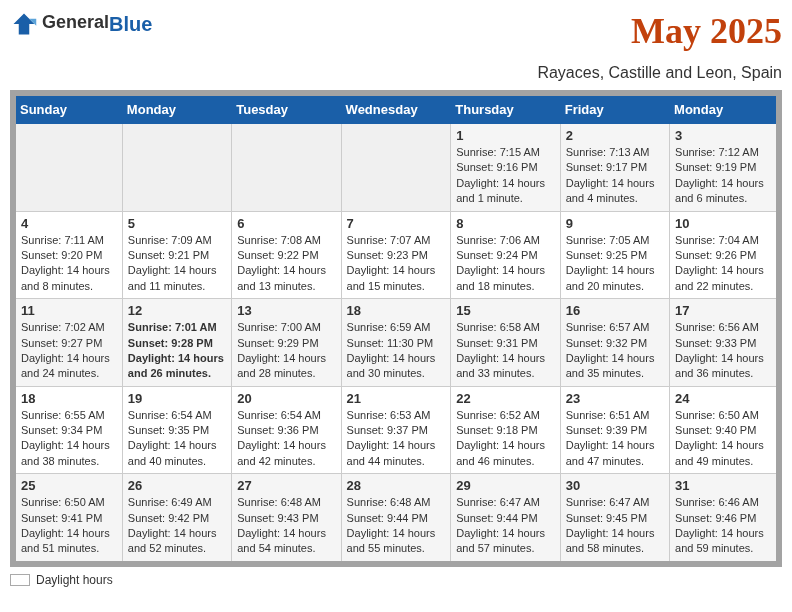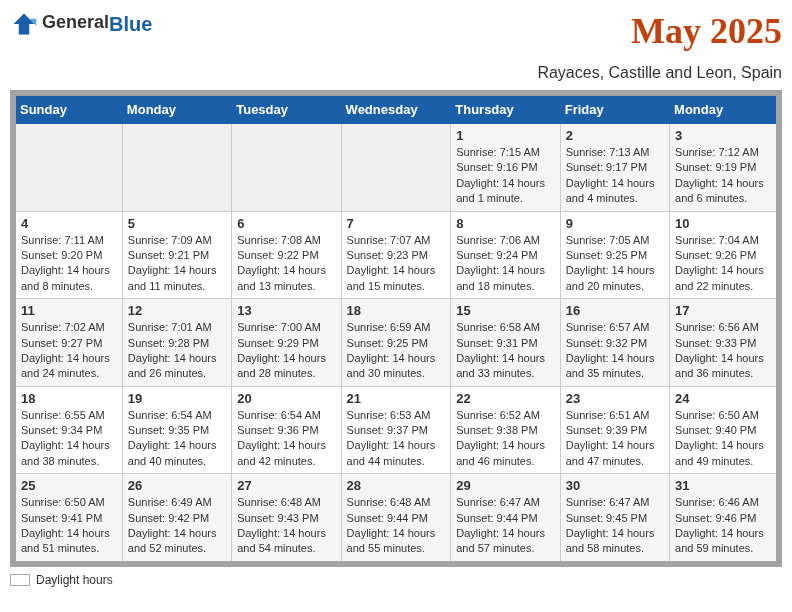--- a/index.html
+++ b/index.html
@@ -227,36 +227,36 @@
       <tr>
         <td>
           <span class="day-number">11</span>
           <div class="day-info" style="white-space: pre-line;">Sunrise: 7:02 AM
 Sunset: 9:27 PM
 Daylight: 14 hours
 and 24 minutes.</div>
         </td>
         <td>
           <span class="day-number">12</span>
-          <div class="day-info" style="white-space: pre-line;">Sunrise: 7:01 AM
+          <div class="day-info" style="white-space: pre-line; font-weight: bold;">Sunrise: 7:01 AM
 Sunset: 9:28 PM
 Daylight: 14 hours
 and 26 minutes.</div>
         </td>
         <td>
           <span class="day-number">13</span>
           <div class="day-info" style="white-space: pre-line;">Sunrise: 7:00 AM
 Sunset: 9:29 PM
 Daylight: 14 hours
 and 28 minutes.</div>
         </td>
         <td>
           <span class="day-number">18</span>
           <div class="day-info" style="white-space: pre-line;">Sunrise: 6:59 AM
-Sunset: 9:25 PM
+Sunset: 11:30 PM
 Daylight: 14 hours
 and 30 minutes.</div>
         </td>
         <td>
           <span class="day-number">15</span>
           <div class="day-info" style="white-space: pre-line;">Sunrise: 6:58 AM
 Sunset: 9:31 PM
 Daylight: 14 hours
 and 33 minutes.</div>
         </td>
@@ -300,21 +300,21 @@
         <td>
           <span class="day-number">21</span>
           <div class="day-info" style="white-space: pre-line;">Sunrise: 6:53 AM
 Sunset: 9:37 PM
 Daylight: 14 hours
 and 44 minutes.</div>
         </td>
         <td>
           <span class="day-number">22</span>
           <div class="day-info" style="white-space: pre-line;">Sunrise: 6:52 AM
-Sunset: 9:38 PM
+Sunset: 9:18 PM
 Daylight: 14 hours
 and 46 minutes.</div>
         </td>
         <td>
           <span class="day-number">23</span>
           <div class="day-info" style="white-space: pre-line;">Sunrise: 6:51 AM
 Sunset: 9:39 PM
 Daylight: 14 hours
 and 47 minutes.</div>
         </td>

